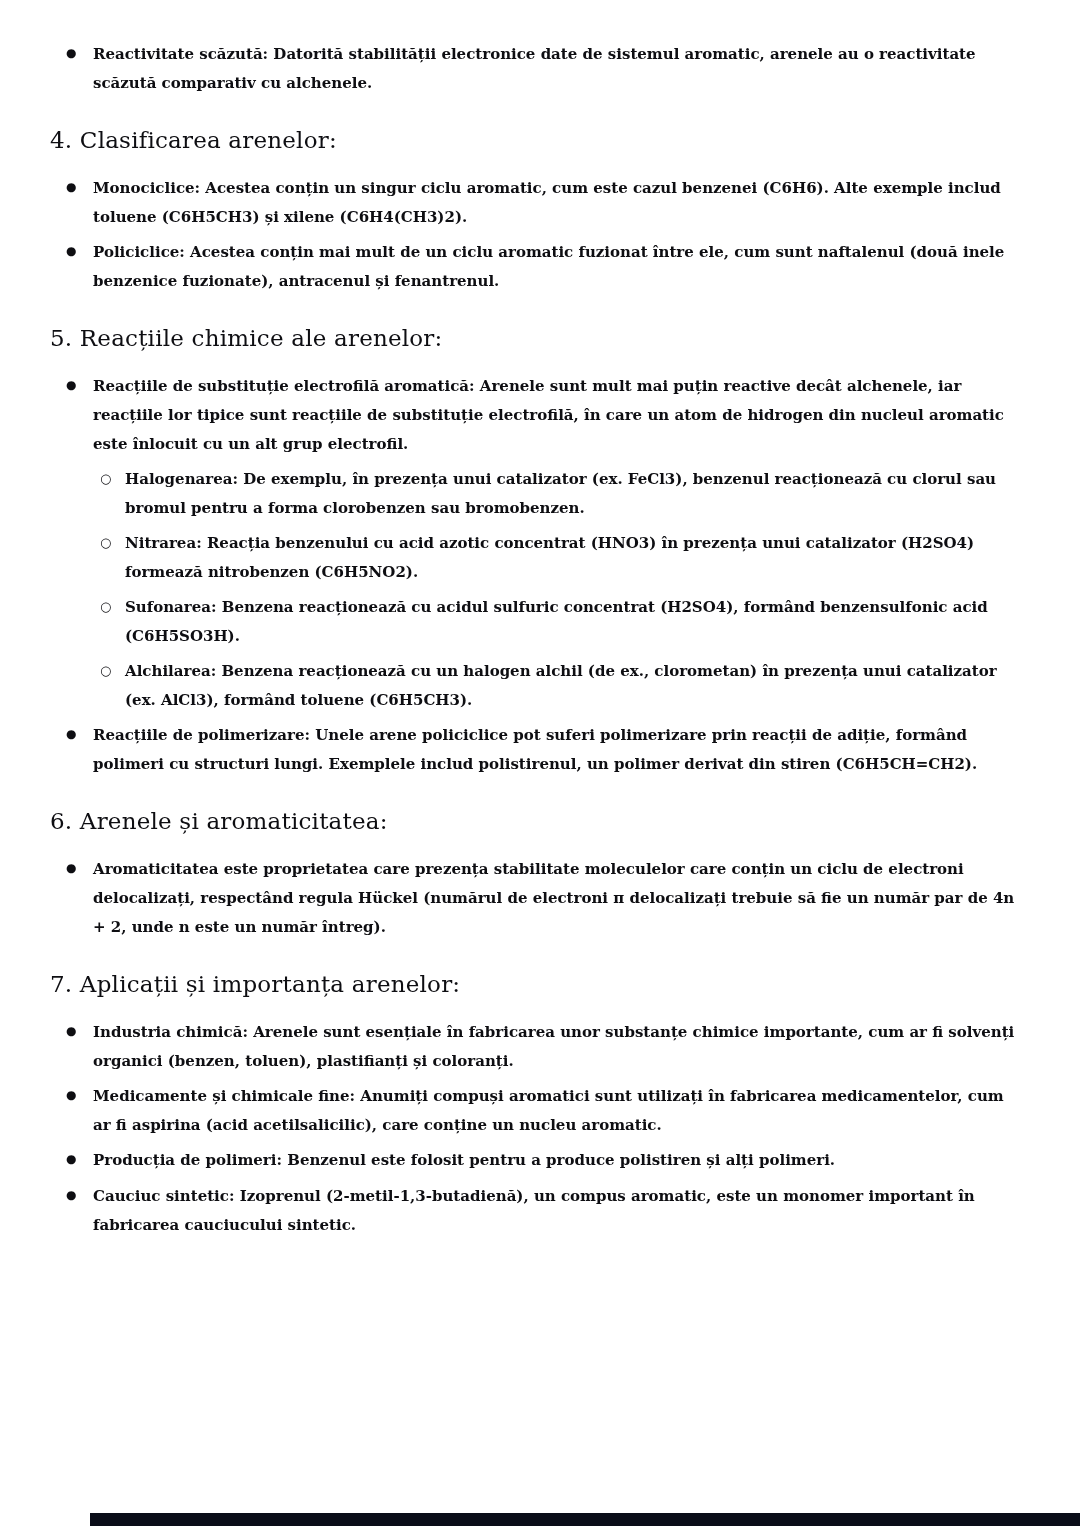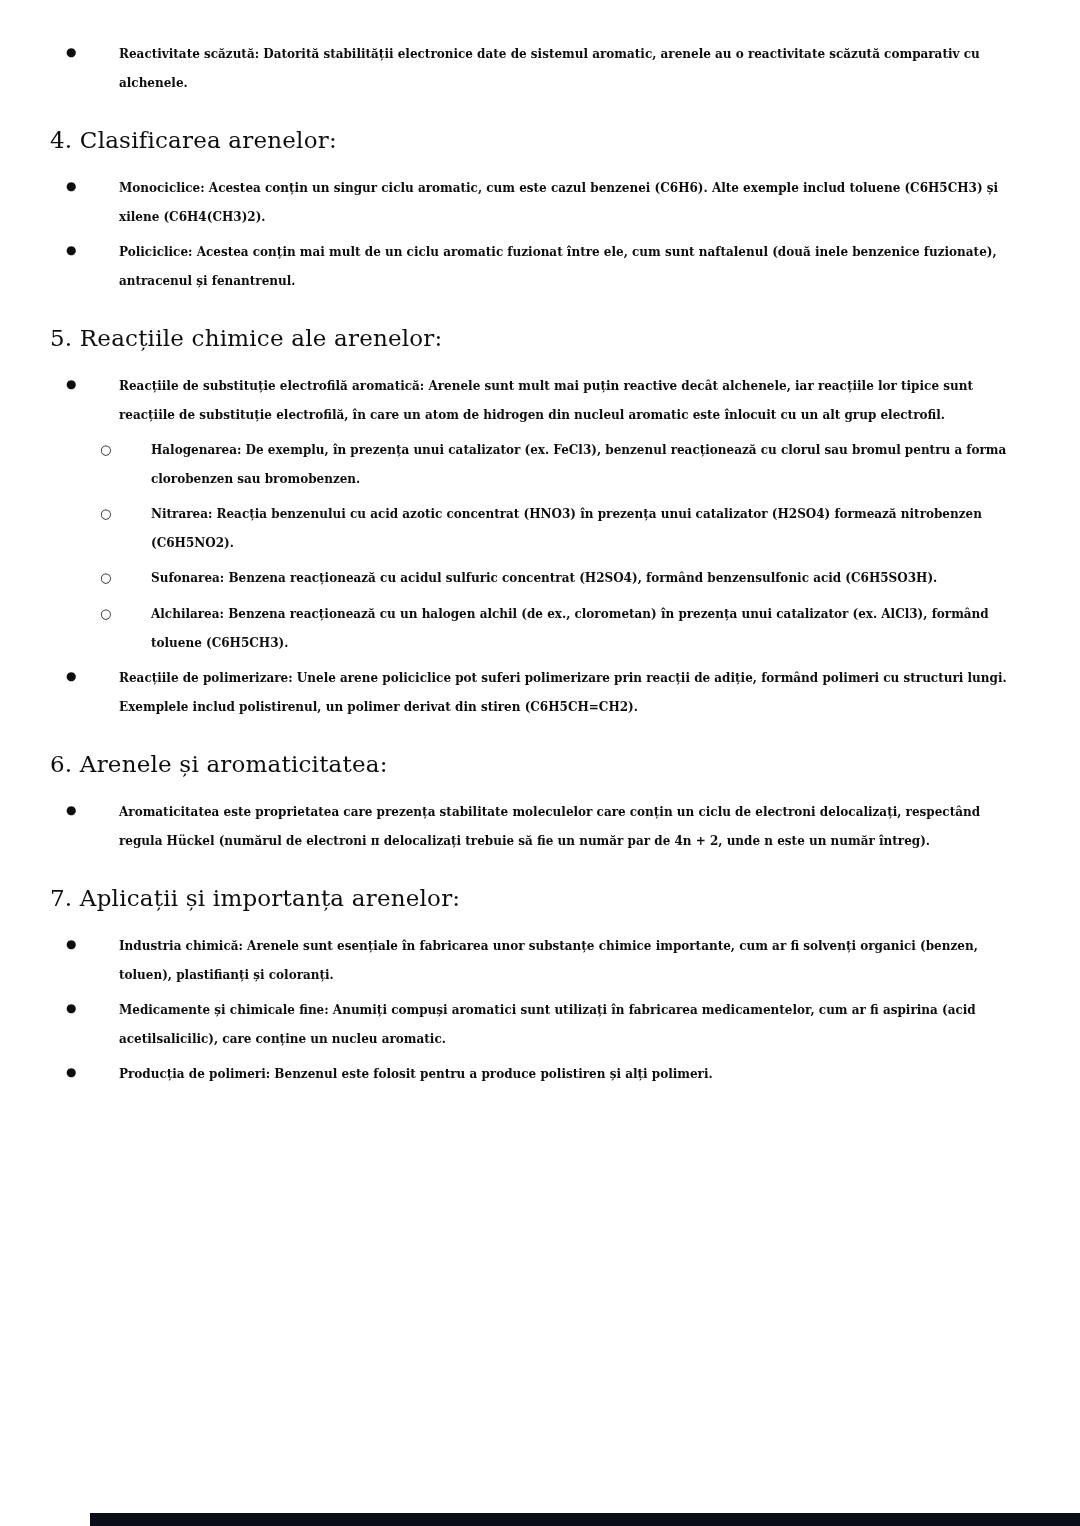--- a/index.html
+++ b/index.html
@@ -24,23 +24,22 @@
     font-size: 23px;
     line-height: 30px;
     margin: 27px 0 19px 0;
     font-weight: 400;
     letter-spacing: 0.2px;
   }
   .list-item {
     display: flex;
     align-items: flex-start;
     margin: 0 0 6px 0;
-    font-size: 12px;
+    font-size: 15px;
     line-height: 29px;
-    gap: 26px;
   }
   .list-item .txt {
     margin: 0;
     flex: 1;
   }
   .marker {
     flex: 0 0 auto;
     display: inline-block;
   }
   .l1 { padding-left: 16px; }
@@ -135,18 +134,22 @@
       <p class="txt">Industria chimică: Arenele sunt esențiale în fabricarea unor substanțe chimice importante, cum ar fi solvenți organici (benzen, toluen), plastifianți și coloranți.</p>
     </div>
     <div class="list-item l1">
       <span class="marker"></span>
       <p class="txt">Medicamente și chimicale fine: Anumiți compuși aromatici sunt utilizați în fabricarea medicamentelor, cum ar fi aspirina (acid acetilsalicilic), care conține un nucleu aromatic.</p>
     </div>
     <div class="list-item l1">
       <span class="marker"></span>
       <p class="txt">Producția de polimeri: Benzenul este folosit pentru a produce polistiren și alți polimeri.</p>
     </div>
+    <div class="list-item l1">
+      <span class="marker"></span>
+      <p class="txt">Cauciuc sintetic: Izoprenul (2-metil-1,3-butadienă), un compus aromatic, este un monomer important în fabricarea cauciucului sintetic.</p>
+    </div>
   </div>
 
 
 </div>
 
 <div class="bottom-bar"></div>
 
 </body></html>

